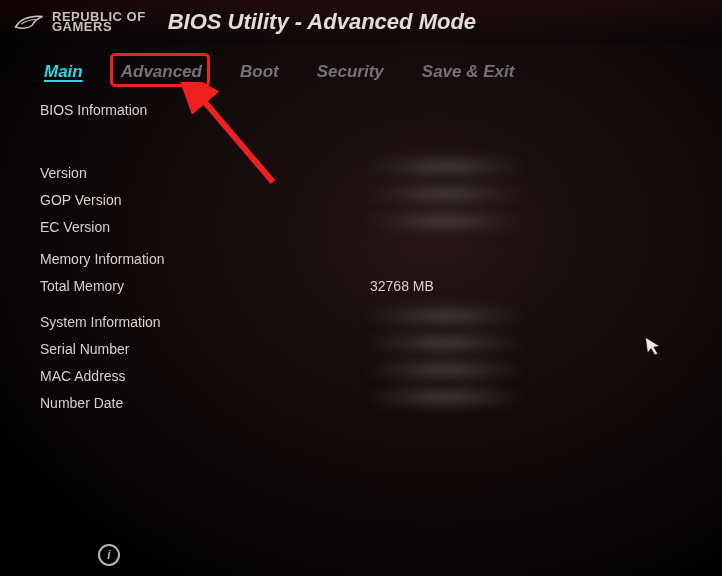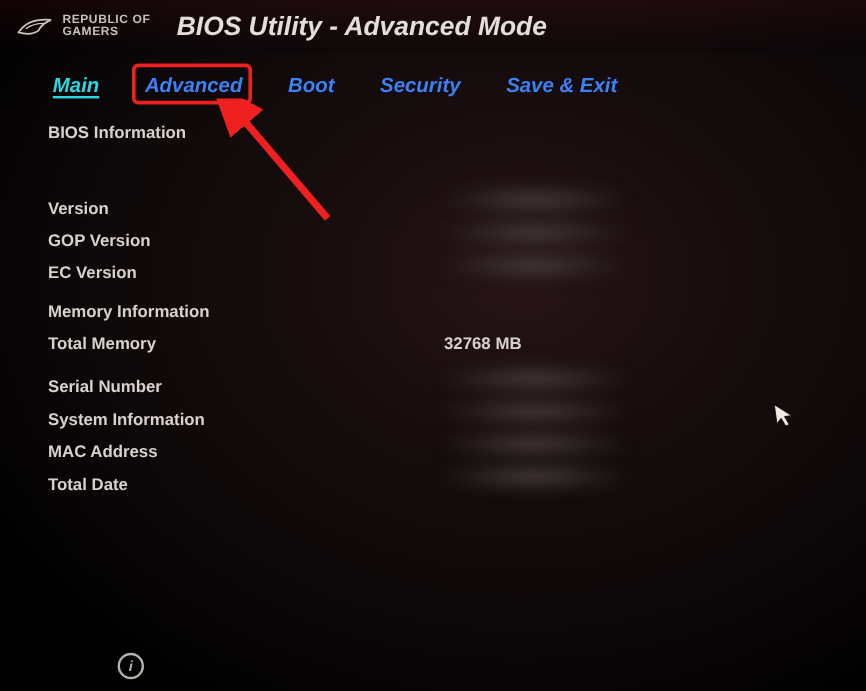--- a/index.html
+++ b/index.html
@@ -17,21 +17,21 @@
     padding: 6px 10px 6px 14px;
     height: 44px;
     background: linear-gradient(to bottom, rgba(120,20,30,0.15), rgba(0,0,0,0.2));
   }
   .rog-logo {
     width: 30px; height: 22px;
     margin-right: 8px;
     display: flex; align-items: center; justify-content: center;
   }
   .brand-text {
-    font-size: 10px;
+    font-size: 13px;
     line-height: 10px;
     letter-spacing: 0.5px;
     color: #c5c1bd;
     font-weight: bold;
     text-transform: uppercase;
     margin-right: 22px;
   }
   .title {
     font-size: 22px;
     font-weight: bold;
@@ -40,42 +40,42 @@
   }
 
   .tabbar {
     display: flex;
     gap: 38px;
     padding: 18px 0 10px 44px;
     font-size: 17px;
     font-weight: bold;
     font-style: italic;
   }
-  .tab { cursor: pointer; position: relative; color: #3b82f6; }
+  .tab { cursor: pointer; position: relative; color: #737373; }
   .tab.active {
     color: #2bd8e0;
     text-decoration: underline;
     text-decoration-thickness: 2px;
     text-underline-offset: 3px;
   }
   .tab-highlight {
     position: absolute;
     border: 3px solid #ef2020;
     border-radius: 5px;
     left: 110px;
     top: 53px;
     width: 100px;
     height: 34px;
     pointer-events: none;
   }
 
   .content {
     padding: 10px 48px 0 40px;
     font-size: 14px;
-    font-weight: bold;
+    font-weight: normal;
   }
   .row {
     display: flex;
     align-items: baseline;
     min-height: 27px;
   }
   .label {
     width: 330px;
     color: #d8d2cd;
   }
@@ -186,33 +186,33 @@
   <div class="section-gap"></div>
 
   <div class="row">
       <span class="label">Memory Information</span>
     </div>
   <div class="row">
     <span class="label">Total Memory</span>
     <span class="value">32768 MB</span>
   </div>
   <div class="row">
+    <span class="label">System Information</span>
+    <span class="blurred"></span>
+  </div>
+  <div class="row">
     <span class="label">Serial Number</span>
     <span class="blurred"></span>
   </div>
   <div class="row">
-    <span class="label">System Information</span>
-    <span class="blurred"></span>
-  </div>
-  <div class="row">
     <span class="label">MAC Address</span>
     <span class="blurred"></span>
   </div>
   <div class="row">
-    <span class="label">Total Date</span>
+    <span class="label">Number Date</span>
     <span class="blurred"></span>
   </div>
 </div>
 
 <div class="cursor">
   <svg viewBox="0 0 18 22">
       <path d="M1 1 L1 17 L5 13 L8 20 L11 19 L8 12 L14 12 Z" fill="#efe9e4" stroke="#000" stroke-width="0.6"></path>
     </svg>
 </div>
 

